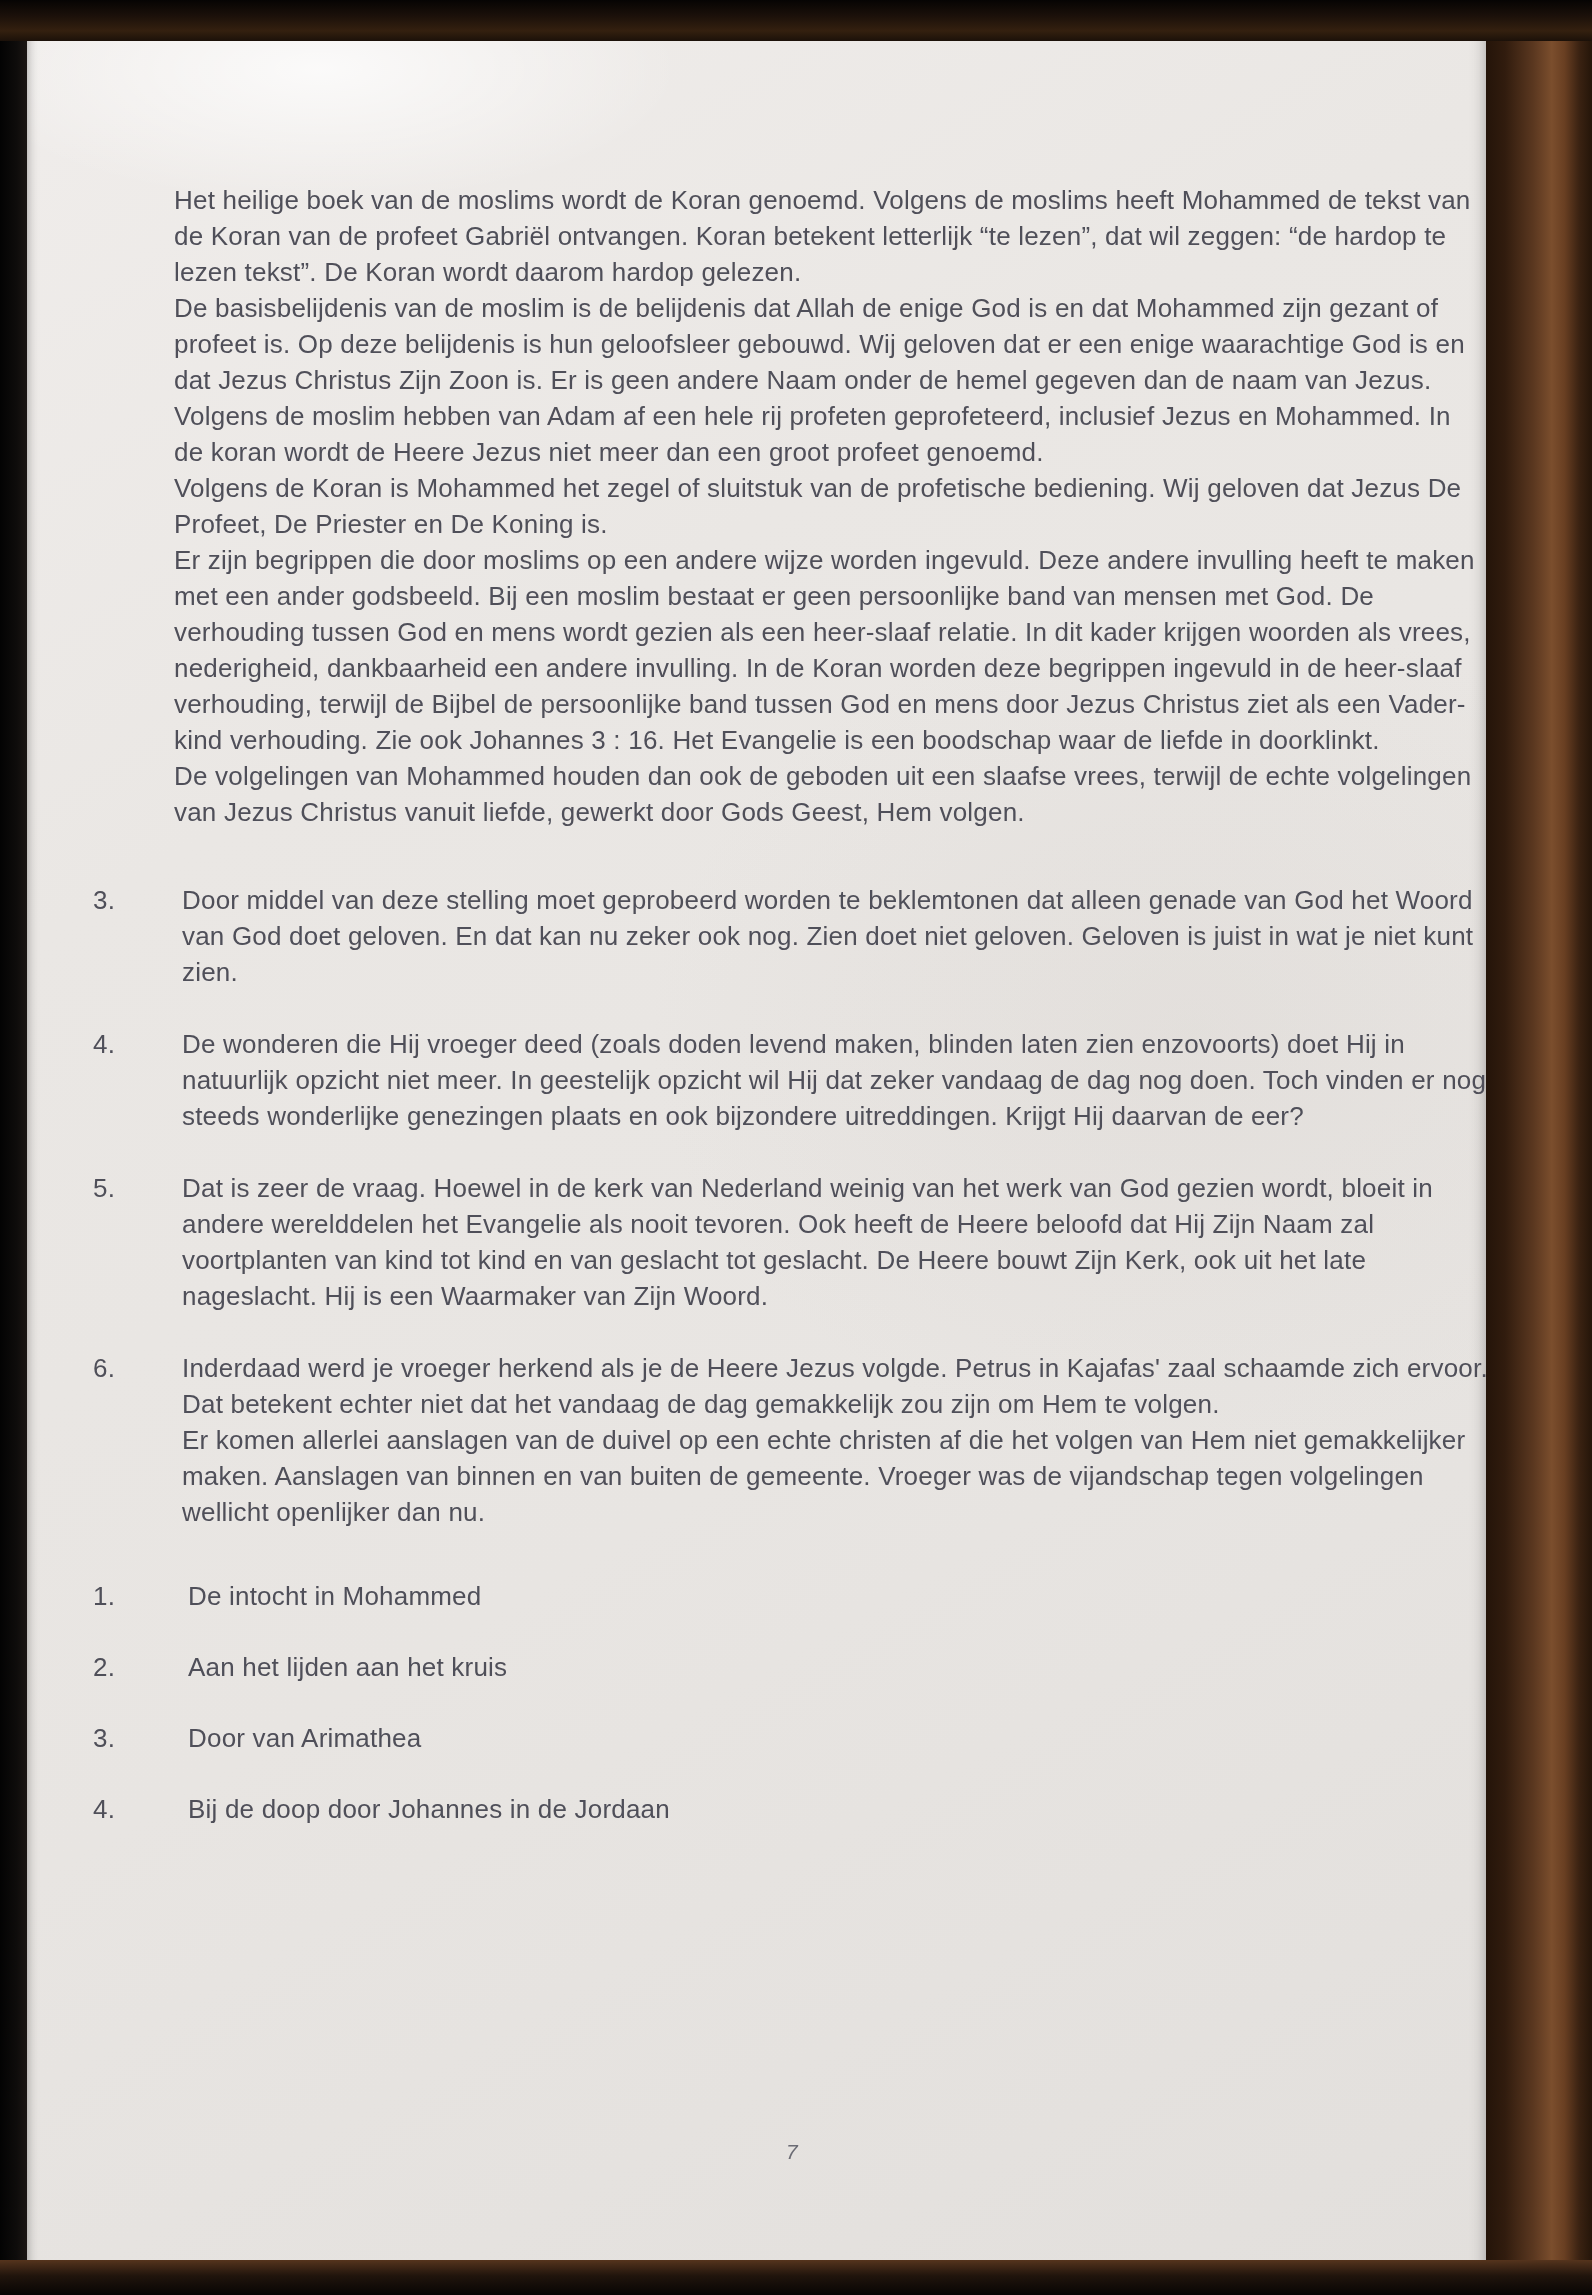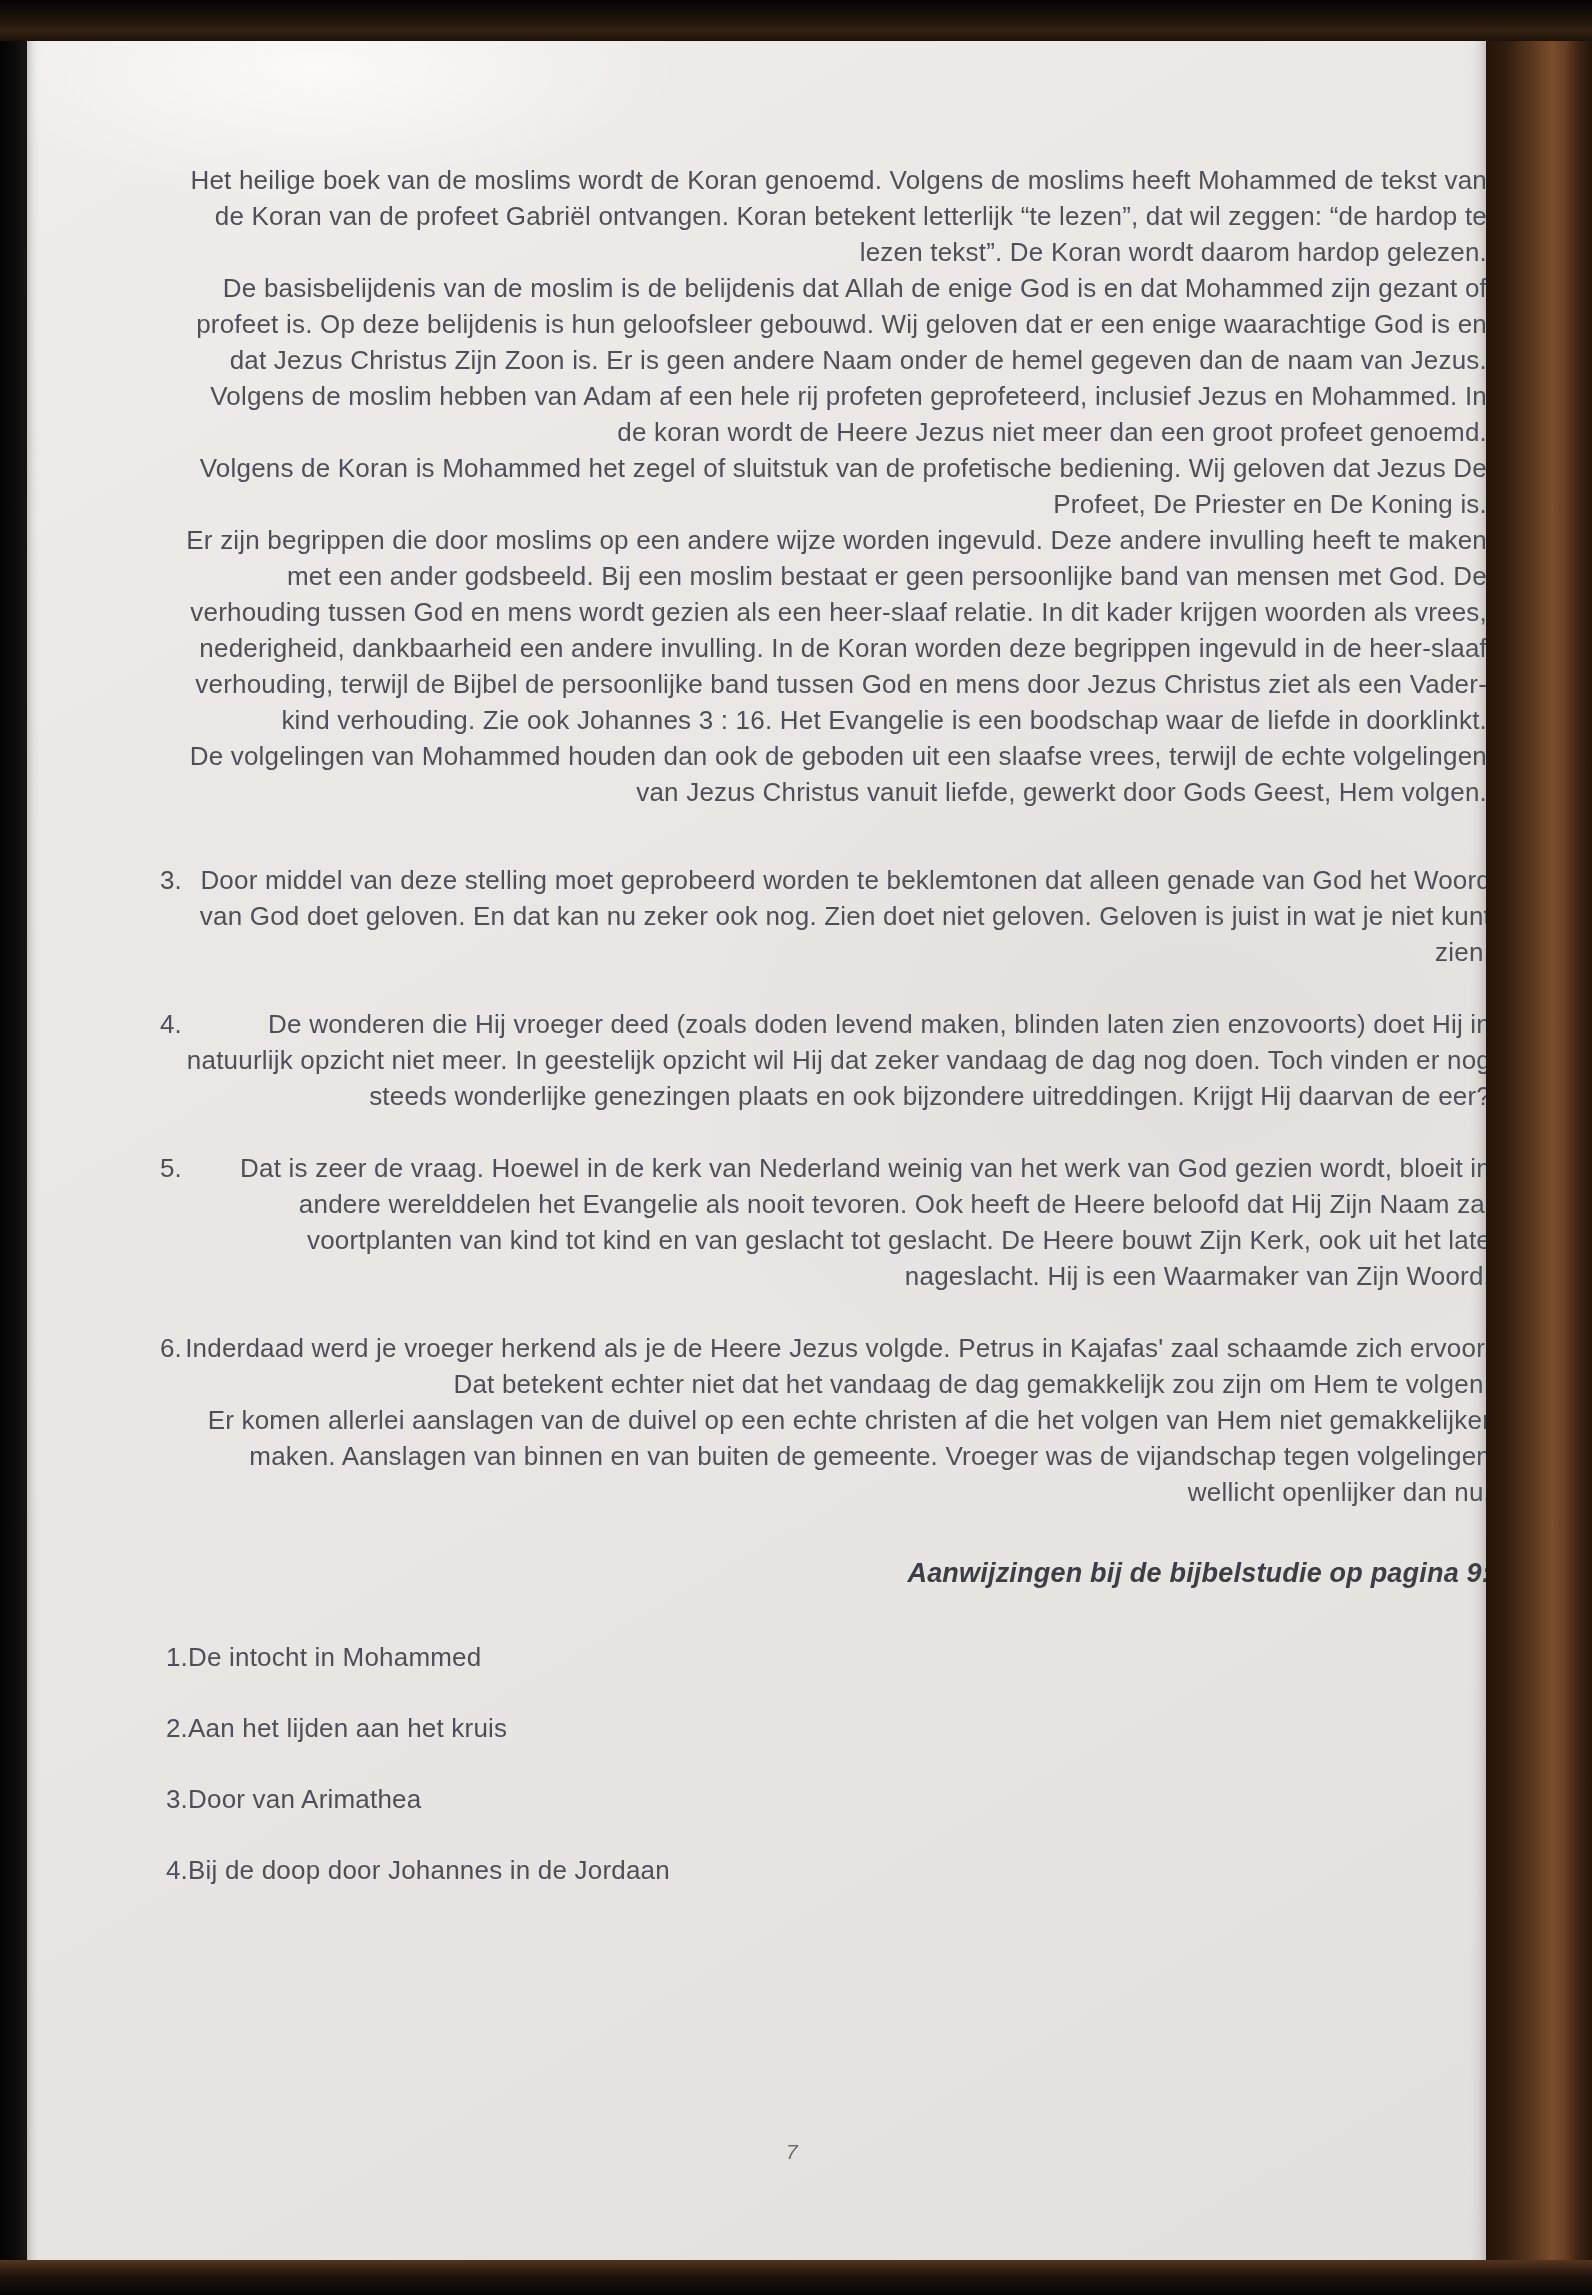--- a/index.html
+++ b/index.html
@@ -39,27 +39,26 @@
     background:
       radial-gradient(ellipse 604px 224px at 20% 3%, rgba(255,255,255,0.75) 0%, rgba(255,255,255,0) 60%),
       radial-gradient(ellipse 777px 604px at 80% 45%, rgba(216,211,207,0.35) 0%, rgba(216,211,207,0) 70%),
       linear-gradient(150deg,#f0edeb 0%,#eae7e4 30%,#e8e5e2 60%,#e2dfdc 100%);
     box-shadow: inset 5.2px 0 12px -5.2px rgba(0,0,0,0.35), inset -7px 0 15.5px -7px rgba(0,0,0,0.30);
     z-index:2;
   }
 
   
   .content {
-    position:absolute; left:66px; top:162px; width:1398px;
+    position:absolute; left:66px; top:182px; width:1398px;
     color:#4f4f59;
     font-size:26px;
     line-height:36px;
     letter-spacing:0.2px;
     z-index:6;
-    text-align:right;
   }
   .intro {
     margin-left:81px;
     width:1313px;
     white-space:pre-line;
     margin-bottom:52px;
   }
   .numbered-item {
     display:flex;
     margin-bottom:36px;
@@ -139,21 +138,20 @@
       <div class="item-text">Dat is zeer de vraag. Hoewel in de kerk van Nederland weinig van het werk van God gezien wordt, bloeit in andere werelddelen het Evangelie als nooit tevoren. Ook heeft de Heere beloofd dat Hij Zijn Naam zal voortplanten van kind tot kind en van geslacht tot geslacht. De Heere bouwt Zijn Kerk, ook uit het late nageslacht. Hij is een Waarmaker van Zijn Woord.</div>
     </div>
 
     <div class="numbered-item">
       <div class="num-col">6.</div>
       <div class="item-text">Inderdaad werd je vroeger herkend als je de Heere Jezus volgde. Petrus in Kajafas' zaal schaamde zich ervoor. Dat betekent echter niet dat het vandaag de dag gemakkelijk zou zijn om Hem te volgen.
 Er komen allerlei aanslagen van de duivel op een echte christen af die het volgen van Hem niet gemakkelijker maken. Aanslagen van binnen en van buiten de gemeente. Vroeger was de vijandschap tegen volgelingen wellicht openlijker dan nu.</div>
     </div>
 
     <div class="section">
-      <div class="section-heading">Aanwijzingen bij de bijbelstudie op pagina 9:</div>
     </div>
 
     <div class="study-list">
       <div class="study-item">
         <div class="num-col">1.</div>
         <div class="item-text">De intocht in Mohammed</div>
       </div>
       <div class="study-item">
         <div class="num-col">2.</div>
         <div class="item-text">Aan het lijden aan het kruis</div>

